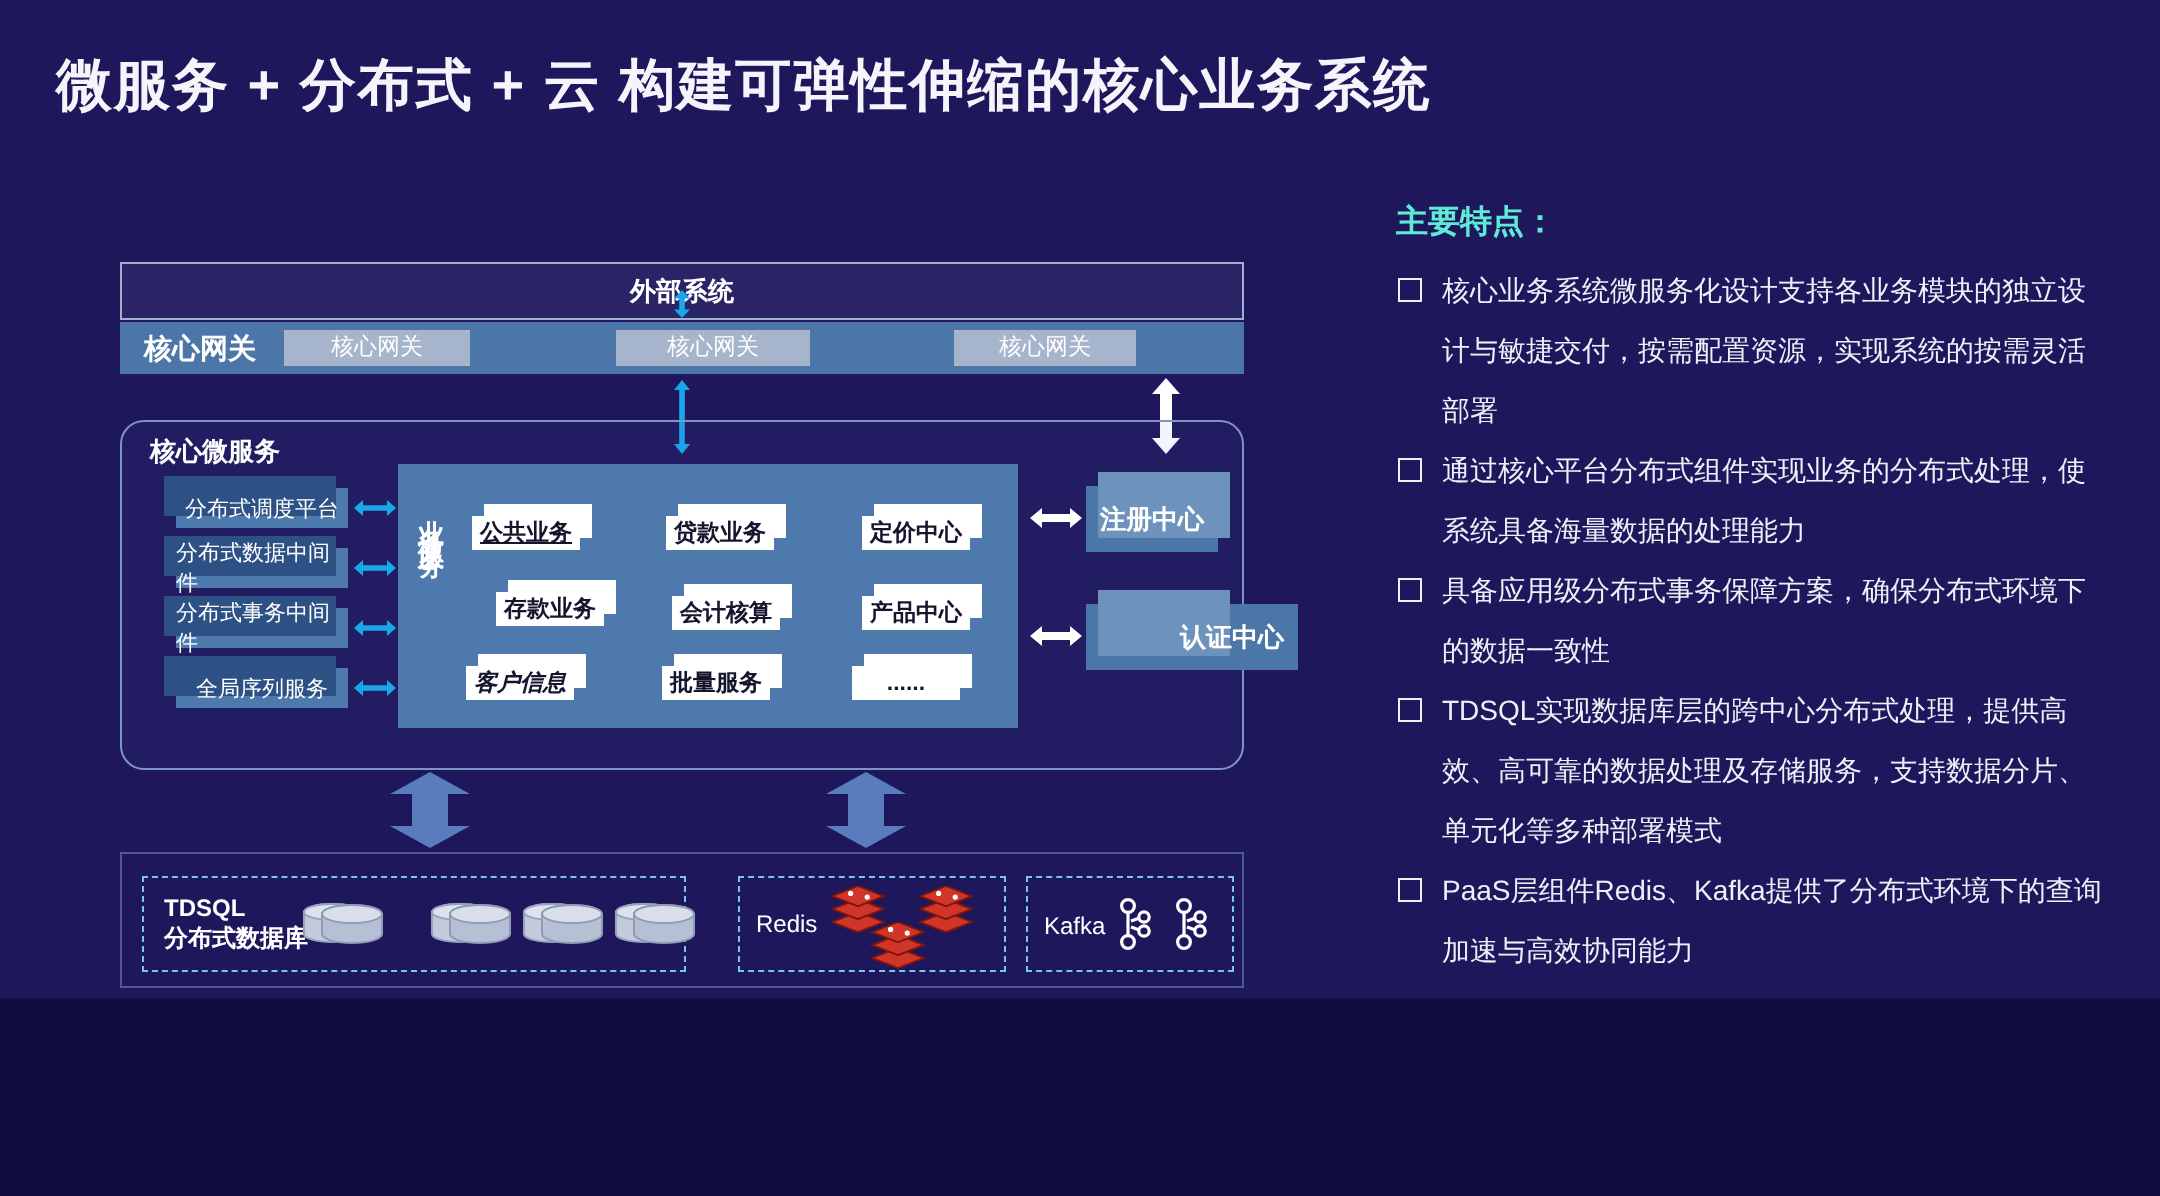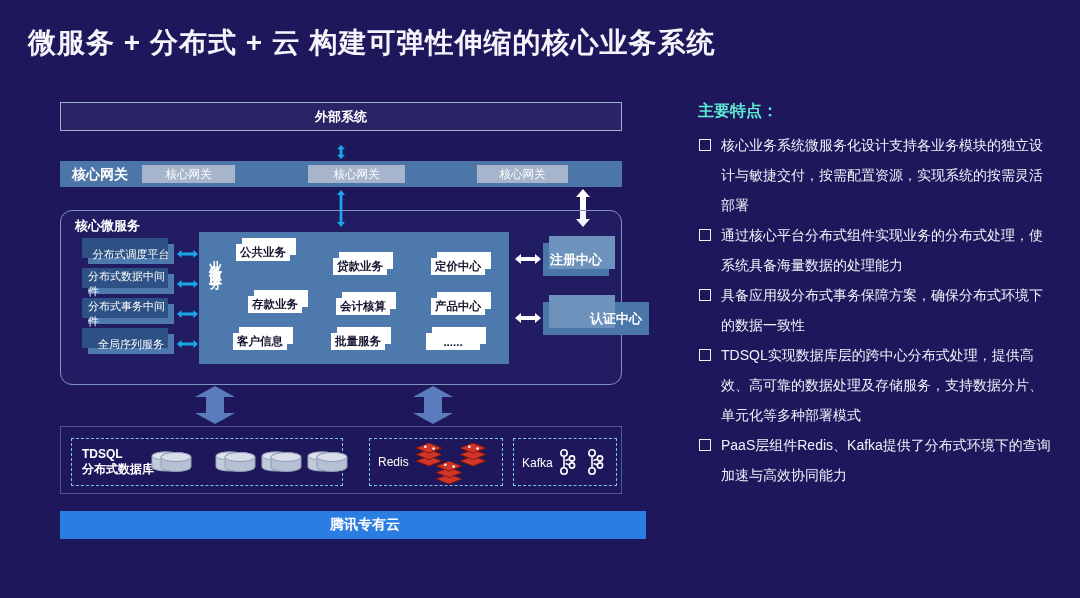--- a/index.html
+++ b/index.html
@@ -1,27 +1,27 @@
 <!DOCTYPE html>
 <html><head>
 <meta charset="utf-8">
 <style>
   html,body{margin:0;padding:0;background:#120d3f;}
   .slide{
-    position:relative;width:1080px;height:598px;overflow:hidden;
+    position:relative;width:1080px;height:499px;overflow:hidden;
     background:#1e175c;
     font-family:"Liberation Sans","DejaVu Sans",sans-serif;
     color:#fff;
   }
   .abs{position:absolute;}
   
   .title{left:28px;top:24px;font-size:28px;font-weight:bold;letter-spacing:1px;color:#f4f4fa;}
 
   
-  .ext-box{left:60px;top:102px;width:562px;height:29px;background:#2a2466;border:1px solid #9db0d0;
+  .ext-box{left:60px;top:131px;width:562px;height:29px;background:#2a2466;border:1px solid #9db0d0;
     display:flex;align-items:center;justify-content:center;font-size:13px;font-weight:bold;box-sizing:border-box;}
 
   
   .gw-bar{left:60px;top:161px;width:562px;height:26px;background:#4d76a8;}
   .gw-label{position:absolute;left:12px;top:0;height:26px;line-height:26px;font-size:14px;font-weight:bold;}
   .gw-node{position:absolute;top:4px;height:18px;line-height:18px;background:#a6b5cb;color:#fefefe;
     font-size:11.5px;text-align:center;}
   .gw-n1{left:82px;width:93px;} .gw-n2{left:248px;width:97px;} .gw-n3{left:417px;width:91px;}
 
   
@@ -36,23 +36,23 @@
   .mw1{top:33px;} .mw2{top:63px;} .mw3{top:93px;} .mw4{top:123px;}
 
   
   .biz-block{position:absolute;left:138px;top:21px;width:310px;height:132px;background:#4d79ad;}
   .biz-vlabel{position:absolute;left:7px;top:18px;height:100px;writing-mode:vertical-rl;
     font-size:13px;font-weight:bold;letter-spacing:4px;color:#fff;}
   .card{position:absolute;width:54px;height:17px;background:#fff;z-index:0;
     display:flex;align-items:center;justify-content:center;
     font-size:11.5px;font-weight:bold;color:#15152e;box-shadow:3px -3px 0 #4d79ad;}
   .card::before{content:"";position:absolute;left:6px;top:-6px;width:54px;height:17px;background:#fff;z-index:-1;}
-  .c1{left:37px;top:12px;} .c2{left:134px;top:26px;} .c3{left:232px;top:26px;}
+  .c1{left:37px;top:26px;text-decoration:underline;} .c2{left:134px;top:26px;} .c3{left:232px;top:26px;}
   .c4{left:49px;top:64px;}  .c5{left:137px;top:66px;} .c6{left:232px;top:66px;}
-  .c7{left:34px;top:101px;} .c8{left:132px;top:101px;}.c9{left:227px;top:101px;}
+  .c7{left:34px;top:101px;font-style:italic;} .c8{left:132px;top:101px;}.c9{left:227px;top:101px;}
 
   
   .reg{position:absolute;width:66px;height:33px;background:#4a76a8;z-index:0;
     display:flex;align-items:center;justify-content:center;font-size:13px;font-weight:bold;color:#fff;}
   .reg::before{content:"";position:absolute;left:6px;top:-7px;width:66px;height:33px;background:#6d92bc;z-index:-1;}
   .reg1{left:482px;top:32px;} .reg2{left:482px;top:91px;padding-left:40px;}
 
   
   .data-box{left:60px;top:426px;width:562px;height:68px;border:1px solid #4a5a92;box-sizing:border-box;}
   .dashed{position:absolute;border:1px dashed #79c7e8;box-sizing:border-box;}

